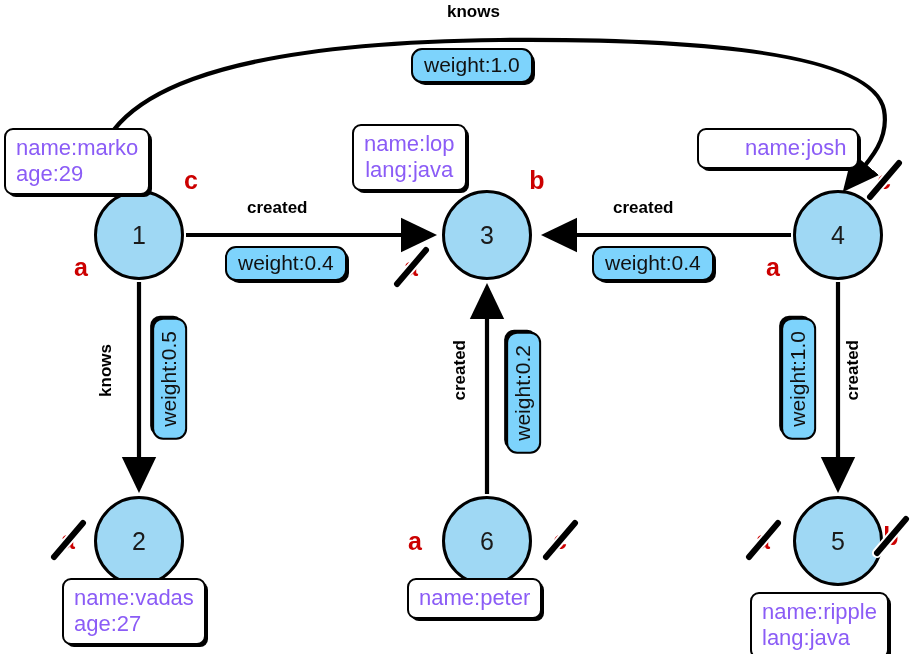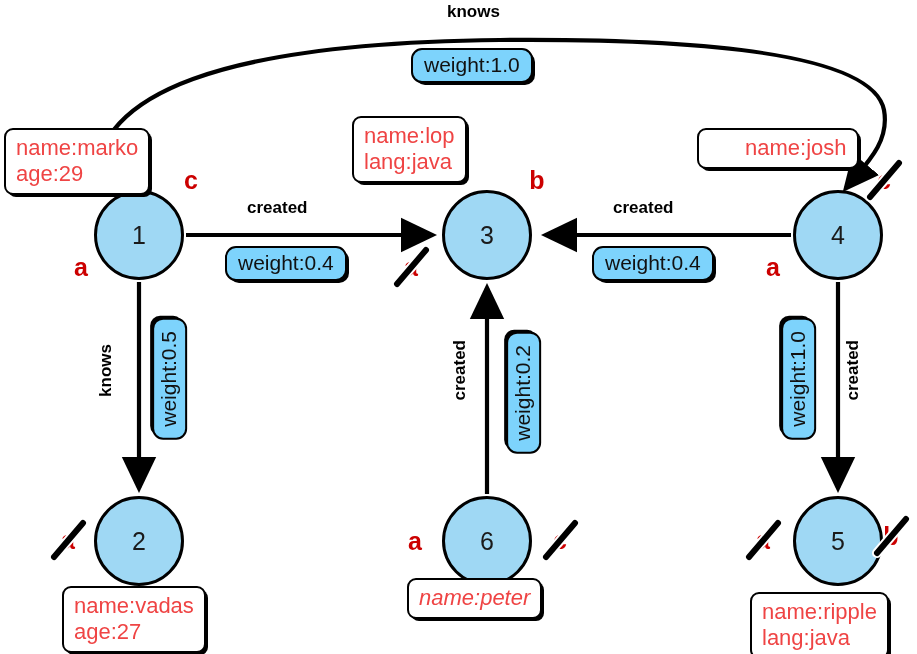--- a/index.html
+++ b/index.html
@@ -11,21 +11,21 @@
   
   .vertex{position:absolute;width:90px;height:90px;border-radius:50%;
           box-sizing:border-box;border:3px solid #000;background:#9fd8f4;
           display:flex;align-items:center;justify-content:center;
           font-size:25px;color:#1a1a1a;z-index:40;}
 
   
   .propbox{position:absolute;box-sizing:border-box;background:#fff;
            border:2.5px solid #000;border-radius:9px;padding:5px 10px 6px 10px;
            box-shadow:3px 3px 0 -1px #000;z-index:45;
-           font-size:22px;line-height:1.18;color:#ef4444;white-space:nowrap;}
+           font-size:22px;line-height:1.18;color:#8b5cf6;white-space:nowrap;}
   .propbox div{display:block;}
 
   
   .weightbox{position:absolute;box-sizing:border-box;background:#7dd3fc;
              border:2.5px solid #000;border-radius:11px;padding:3px 11px 4px 11px;
              box-shadow:3px 3px 0 -1px #000;z-index:44;
              font-size:21px;line-height:1.15;color:#111;white-space:nowrap;}
   .weightbox.vert{writing-mode:vertical-rl;transform:rotate(180deg);
                   padding:11px 3px 11px 4px;}
 
@@ -70,35 +70,35 @@
     <path d="M 487 494 L 487 288" fill="none" stroke="#000" stroke-width="4.2" marker-end="url(#ah)"></path>
 
     <path d="M 838 282 L 838 488" fill="none" stroke="#000" stroke-width="4.2" marker-end="url(#ah)"></path>
   </svg>
 
   <div class="propbox" style="left:4px;top:128px;">
     <div>name:marko</div>
     <div>age:29</div>
   </div>
 
-  <div class="propbox" style="left:352px;top:116px;">
+  <div class="propbox" style="left:352px;top:124px;text-align:center;">
     <div>name:lop</div>
     <div>lang:java</div>
   </div>
 
   <div class="propbox" style="left:697px;top:128px;padding-left:46px;">
     <div>name:josh</div>
   </div>
 
-  <div class="propbox" style="left:62px;top:578px;margin-top:8px;">
+  <div class="propbox" style="left:62px;top:578px;">
     <div>name:vadas</div>
     <div>age:27</div>
   </div>
 
-  <div class="propbox" style="left:407px;top:578px;font-style:italic;">
+  <div class="propbox" style="left:407px;top:578px;">
     <div>name:peter</div>
   </div>
 
   <div class="propbox" style="left:750px;top:592px;">
     <div>name:ripple</div>
     <div>lang:java</div>
   </div>
 
   <div class="vertex" style="left:94px;top:190px;">
     <span>1</span>

